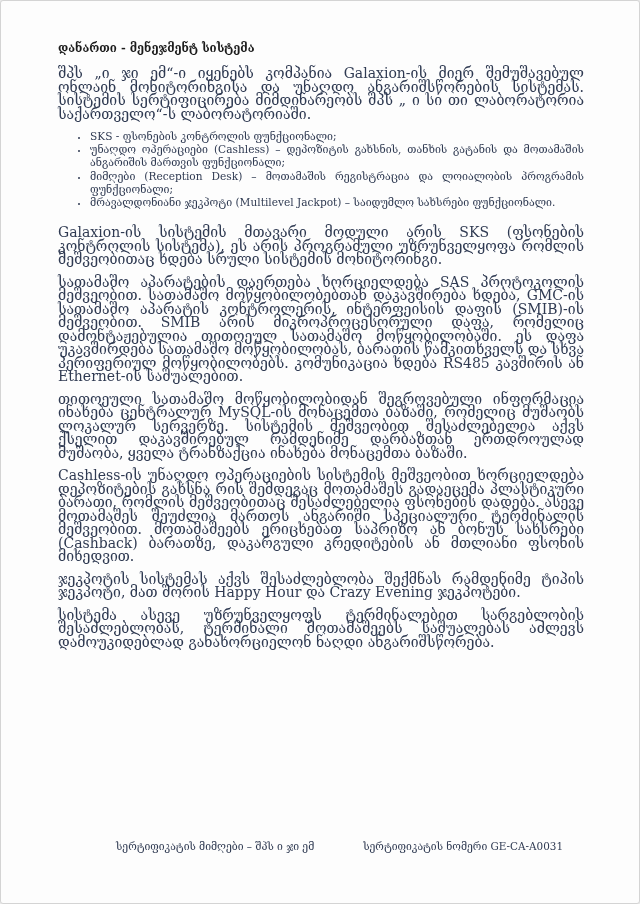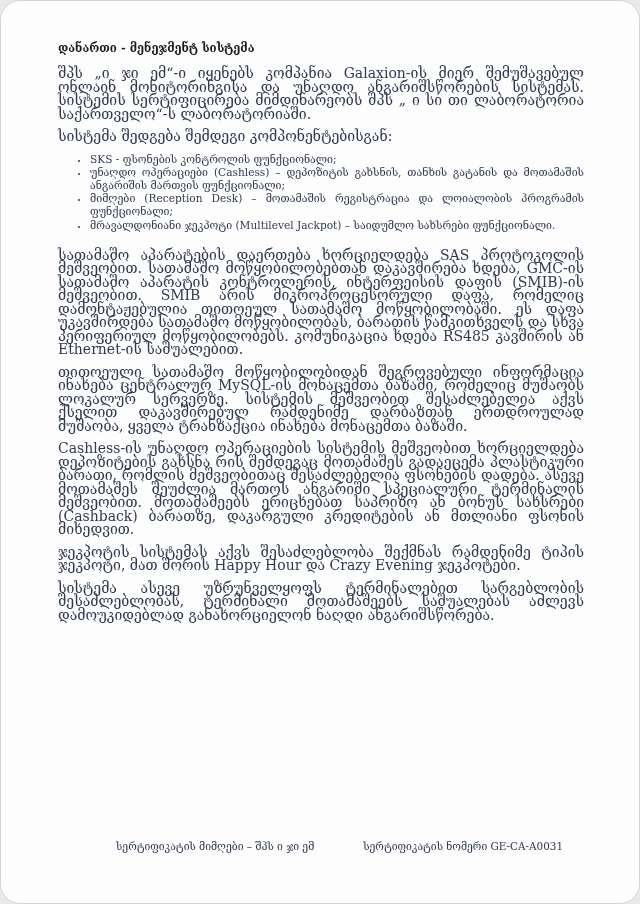--- a/index.html
+++ b/index.html
@@ -10,21 +10,21 @@
     background: #e9e9e9;
     font-family: "DejaVu Serif", "DejaVu Sans", serif;
   }
   .page {
     position: relative;
     width: 640px;
     height: 904px;
     box-sizing: border-box;
     background: #fdfdfd;
     border: 1px solid #d4d4d4;
-    border-radius: 20px;
+    border-radius: 3px;
     overflow: hidden;
   }
   .content {
     position: absolute;
     top: 40px;
     left: 57px;
     right: 55px;
     color: #2f3a52;
   }
   .doc-title {
@@ -69,29 +69,29 @@
 </head>
 <body>
 
 <div class="page">
   <div class="content">
 
     <h1 class="doc-title">დანართი - მენეჯმენტ სისტემა</h1>
 
     <p>შპს „ი ჯი ემ“-ი იყენებს კომპანია Galaxion-ის მიერ შემუშავებულ ონლაინ მონიტორინგისა და უნაღდო ანგარიშსწორების სისტემას. სისტემის სერტიფიცირება მიმდინარეობს შპს „ ი სი თი ლაბორატორია საქართველო“-ს ლაბორატორიაში.</p>
 
-    <p>სისტემა შედგება შემდეგი კომპონენტებისგან:</p>
 
     <ul class="components">
       <li>SKS - ფსონების კონტროლის ფუნქციონალი;</li>
       <li>უნაღდო ოპერაციები (Cashless) – დეპოზიტის გახსნის, თანხის გატანის და მოთამაშის ანგარიშის მართვის ფუნქციონალი;</li>
       <li>მიმღები (Reception Desk) – მოთამაშის რეგისტრაცია და ლოიალობის პროგრამის ფუნქციონალი;</li>
       <li>მრავალდონიანი ჯეკპოტი (Multilevel Jackpot) – საიდუმლო სახსრები ფუნქციონალი.</li>
     </ul>
 
+    <p>Galaxion-ის სისტემის მთავარი მოდული არის SKS (ფსონების კონტროლის სისტემა), ეს არის პროგრამული უზრუნველყოფა რომლის მეშვეობითაც ხდება სრული სისტემის მონიტორინგი.</p>
 
     <p>სათამაშო აპარატების დაერთება ხორციელდება SAS პროტოკოლის მეშვეობით. სათამაშო მოწყობილობებთან დაკავშირება ხდება, GMC-ის სათამაშო აპარატის კონტროლერის, ინტერფეისის დაფის (SMIB)-ის მეშვეობით. SMIB არის მიკროპროცესორული დაფა, რომელიც დამონტაჟებულია თითოეულ სათამაშო მოწყობილობაში. ეს დაფა უკავშირდება სათამაშო მოწყობილობას, ბარათის წამკითხველს და სხვა პერიფერიულ მოწყობილობებს. კომუნიკაცია ხდება RS485 კავშირის ან Ethernet-ის საშუალებით.</p>
 
     <p>თითოეული სათამაშო მოწყობილობიდან შეგროვებული ინფორმაცია ინახება ცენტრალურ MySQL-ის მონაცემთა ბაზაში, რომელიც მუშაობს ლოკალურ სერვერზე. სისტემის მეშვეობით შესაძლებელია აქვს ქსელით დაკავშირებულ რამდენიმე დარბაზთან ერთდროულად მუშაობა, ყველა ტრანზაქცია ინახება მონაცემთა ბაზაში.</p>
 
     <p>Cashless-ის უნაღდო ოპერაციების სისტემის მეშვეობით ხორციელდება დეპოზიტების გახსნა რის შემდეგაც მოთამაშეს გადაეცემა პლასტიკური ბარათი, რომლის მეშვეობითაც შესაძლებელია ფსონების დადება. ასევე მოთამაშეს შეუძლია მართოს ანგარიში სპეციალური ტერმინალის მეშვეობით. მოთამაშეებს ერიცხებათ საპრიზო ან ბონუს სახსრები (Cashback) ბარათზე, დაკარგული კრედიტების ან მთლიანი ფსონის მიხედვით.</p>
 
     <p>ჯეკპოტის სისტემას აქვს შესაძლებლობა შექმნას რამდენიმე ტიპის ჯეკპოტი, მათ შორის Happy Hour და Crazy Evening ჯეკპოტები.</p>
 
     <p>სისტემა ასევე უზრუნველყოფს ტერმინალებით სარგებლობის შესაძლებლობას, ტერმინალი მოთამაშეებს საშუალებას აძლევს დამოუკიდებლად განახორციელონ ნაღდი ანგარიშსწორება.</p>

